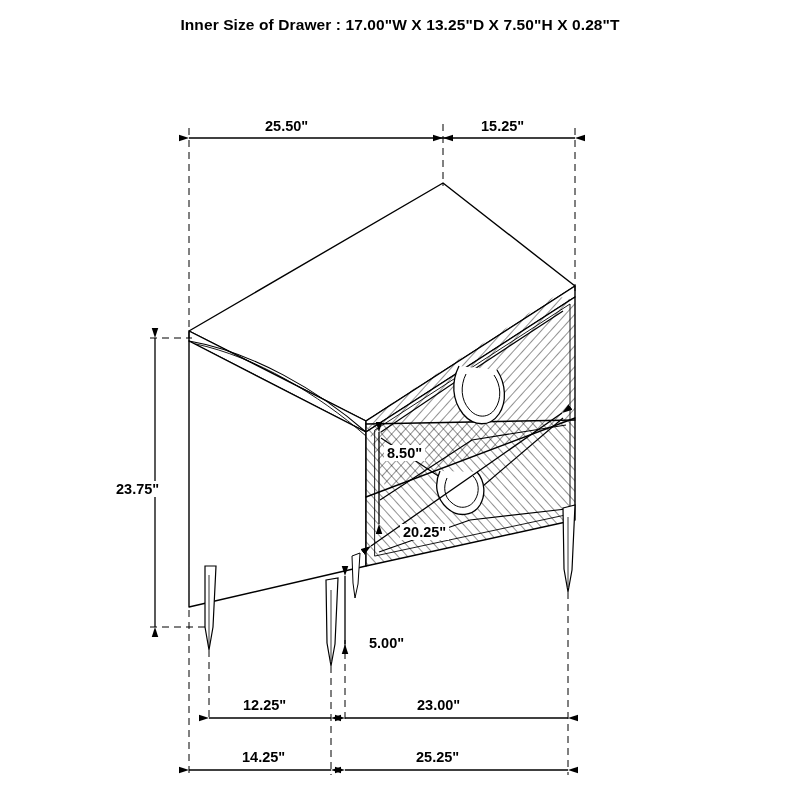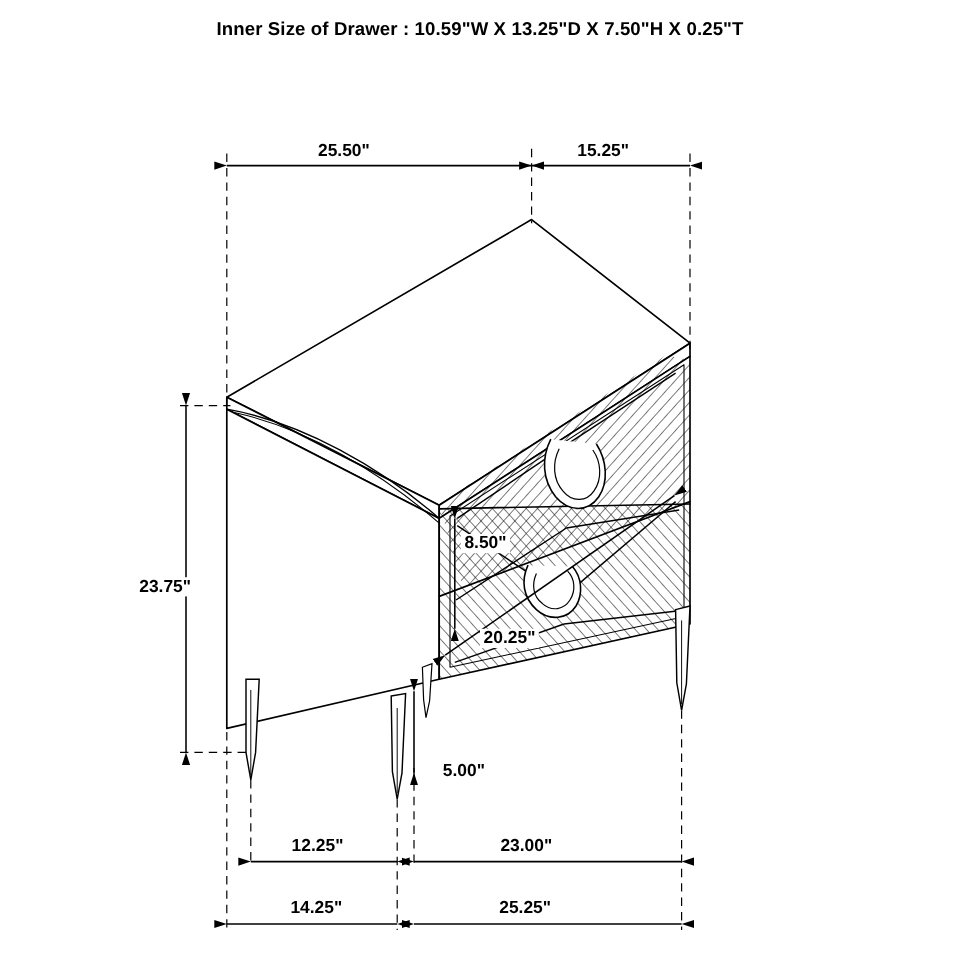--- a/index.html
+++ b/index.html
@@ -47,21 +47,21 @@
     padding: 0 3px;
     white-space: nowrap;
     line-height: 16px;
   }
 </style>
 </head>
 <body>
 
 <div id="stage">
 
-  <div class="title">Inner Size of Drawer : 10.59"W X 13.25"D X 7.50"H X 0.25"T</div>
+  <div class="title">Inner Size of Drawer : 17.00"W X 13.25"D X 7.50"H X 0.28"T</div>
 
   <svg class="diagram" viewBox="0 0 800 800">
     <defs>
       <marker id="arrS" markerWidth="9" markerHeight="9" refX="8" refY="3" orient="auto" markerUnits="strokeWidth">
         <path d="M8,3 L0,0.4 L0,5.6 z" fill="#000"></path>
       </marker>
       <marker id="arrE" markerWidth="9" markerHeight="9" refX="1" refY="3" orient="auto" markerUnits="strokeWidth">
         <path d="M1,3 L9,0.4 L9,5.6 z" fill="#000"></path>
       </marker>
       <pattern id="hatchA" width="7" height="7" patternTransform="rotate(42)" patternUnits="userSpaceOnUse">

